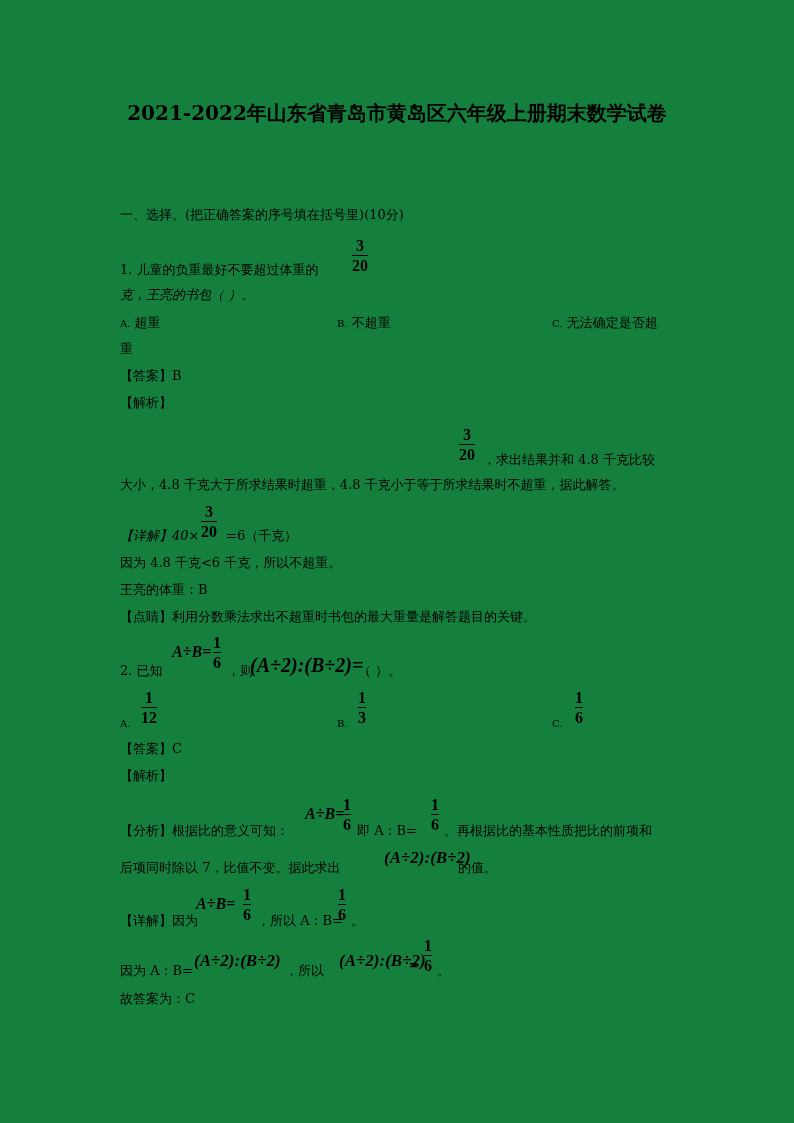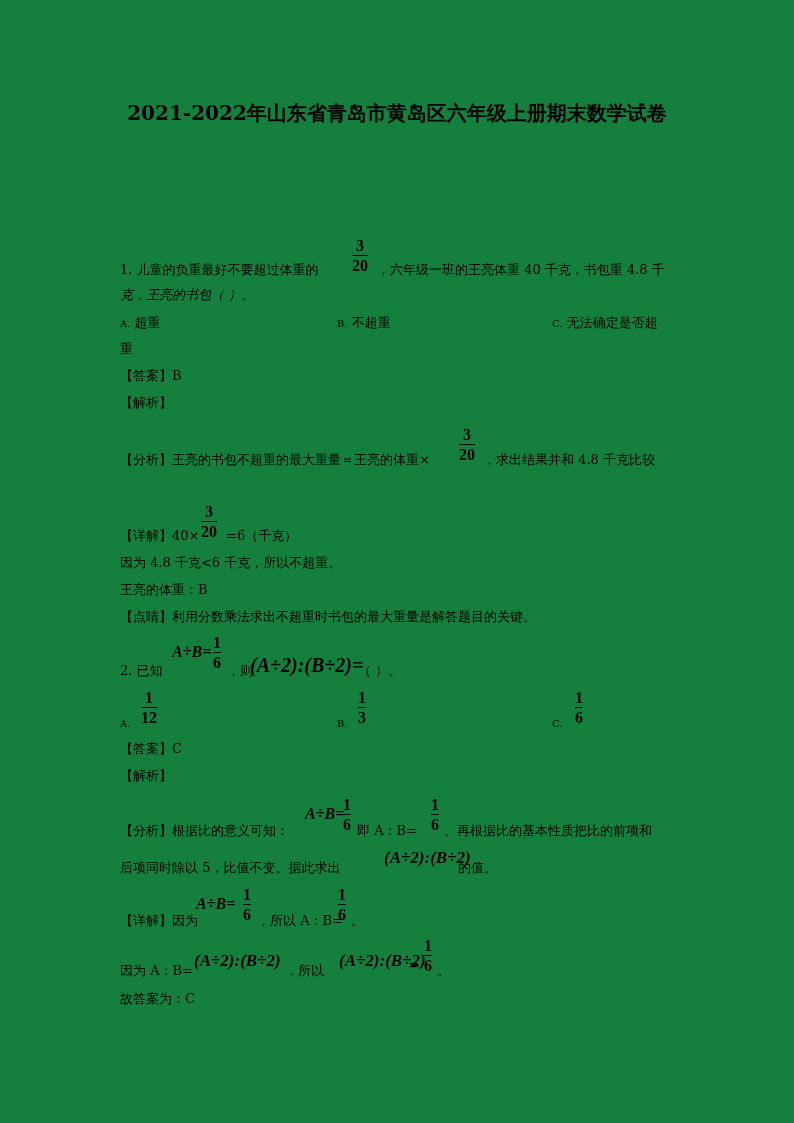--- a/index.html
+++ b/index.html
@@ -16,56 +16,56 @@
   .math { position:absolute; font-family:"Liberation Serif", serif; font-weight:bold; font-style:italic; font-size:16px; white-space:nowrap; }
   .small { font-size:10px; }
 </style>
 </head>
 <body>
 
 <div class="page">
 
   <div class="abs title" style="top:100px;">2021-2022年山东省青岛市黄岛区六年级上册期末数学试卷</div>
 
+  <div class="abs txt" style="left:120px;top:207px;">一、选择。(把正确答案的序号填在括号里)(10分)</div>
 
   <div class="abs txt" style="left:120px;top:262px;">1.    儿童的负重最好不要超过体重的</div>
   <div class="frac" style="left:352px;top:237px;">
     <span class="num">3</span>
     <span class="bar"></span>
     <span class="den">20</span>
   </div>
-  <div class="abs txt" style="left:377px;top:262px;">，六年级一班的王亮体重 40 千克，书包重 4.8 千</div>
   <div class="abs txt" style="left:120px;top:287px;font-style:italic;">克，王亮的书包（      ）。</div>
 
   <div class="abs txt" style="left:120px;top:315px;">
     <span class="small">A.</span>
     <span>超重</span>
   </div>
   <div class="abs txt" style="left:337px;top:315px;">
     <span class="small">B.</span>
     <span>不超重</span>
   </div>
   <div class="abs txt" style="left:552px;top:315px;">
     <span class="small">C.</span>
     <span>无法确定是否超</span>
   </div>
   <div class="abs txt" style="left:120px;top:341px;">重</div>
 
   <div class="abs txt" style="left:120px;top:368px;">【答案】B</div>
   <div class="abs txt" style="left:120px;top:395px;">【解析】</div>
 
-  <div class="abs txt" style="left:120px;top:452px;">【分析】王亮的书包不超重的最大重量＝王亮的体重×</div>
   <div class="frac" style="left:459px;top:426px;">
     <span class="num">3</span>
     <span class="bar"></span>
     <span class="den">20</span>
   </div>
   <div class="abs txt" style="left:483px;top:452px;">，求出结果并和 4.8 千克比较</div>
+  <div class="abs txt" style="left:120px;top:477px;">大小，4.8 千克大于所求结果时超重，4.8 千克小于等于所求结果时不超重，据此解答。</div>
 
-  <div class="abs txt" style="left:120px;top:528px;">【详解】40×</div>
+  <div class="abs txt" style="left:120px;top:528px;font-style:italic;">【详解】40×</div>
   <div class="frac" style="left:201px;top:503px;">
     <span class="num">3</span>
     <span class="bar"></span>
     <span class="den">20</span>
   </div>
   <div class="abs txt" style="left:226px;top:528px;">=6（千克）</div>
   <div class="abs txt" style="left:120px;top:555px;">因为 4.8 千克&lt;6 千克，所以不超重。</div>
   <div class="abs txt" style="left:120px;top:582px;">王亮的体重：B</div>
   <div class="abs txt" style="left:120px;top:609px;">【点睛】利用分数乘法求出不超重时书包的最大重量是解答题目的关键。</div>
 
@@ -109,21 +109,21 @@
     <span class="bar"></span>
     <span class="den">6</span>
   </div>
   <div class="abs txt" style="left:357px;top:823px;">即 A：B=</div>
   <div class="frac" style="left:431px;top:796px;">
     <span class="num">1</span>
     <span class="bar"></span>
     <span class="den">6</span>
   </div>
   <div class="abs txt" style="left:444px;top:823px;">。再根据比的基本性质把比的前项和</div>
-  <div class="abs txt" style="left:120px;top:860px;">后项同时除以 5，比值不变。据此求出</div>
+  <div class="abs txt" style="left:120px;top:860px;">后项同时除以 7，比值不变。据此求出</div>
   <div class="math" style="left:384px;top:848px;font-size:17px;">(A÷2):(B÷2)</div>
   <div class="abs txt" style="left:458px;top:860px;">的值。</div>
 
   <div class="abs txt" style="left:120px;top:913px;">【详解】因为</div>
   <div class="math" style="left:196px;top:895px;">A÷B=</div>
   <div class="frac" style="left:243px;top:886px;">
     <span class="num">1</span>
     <span class="bar"></span>
     <span class="den">6</span>
   </div>

